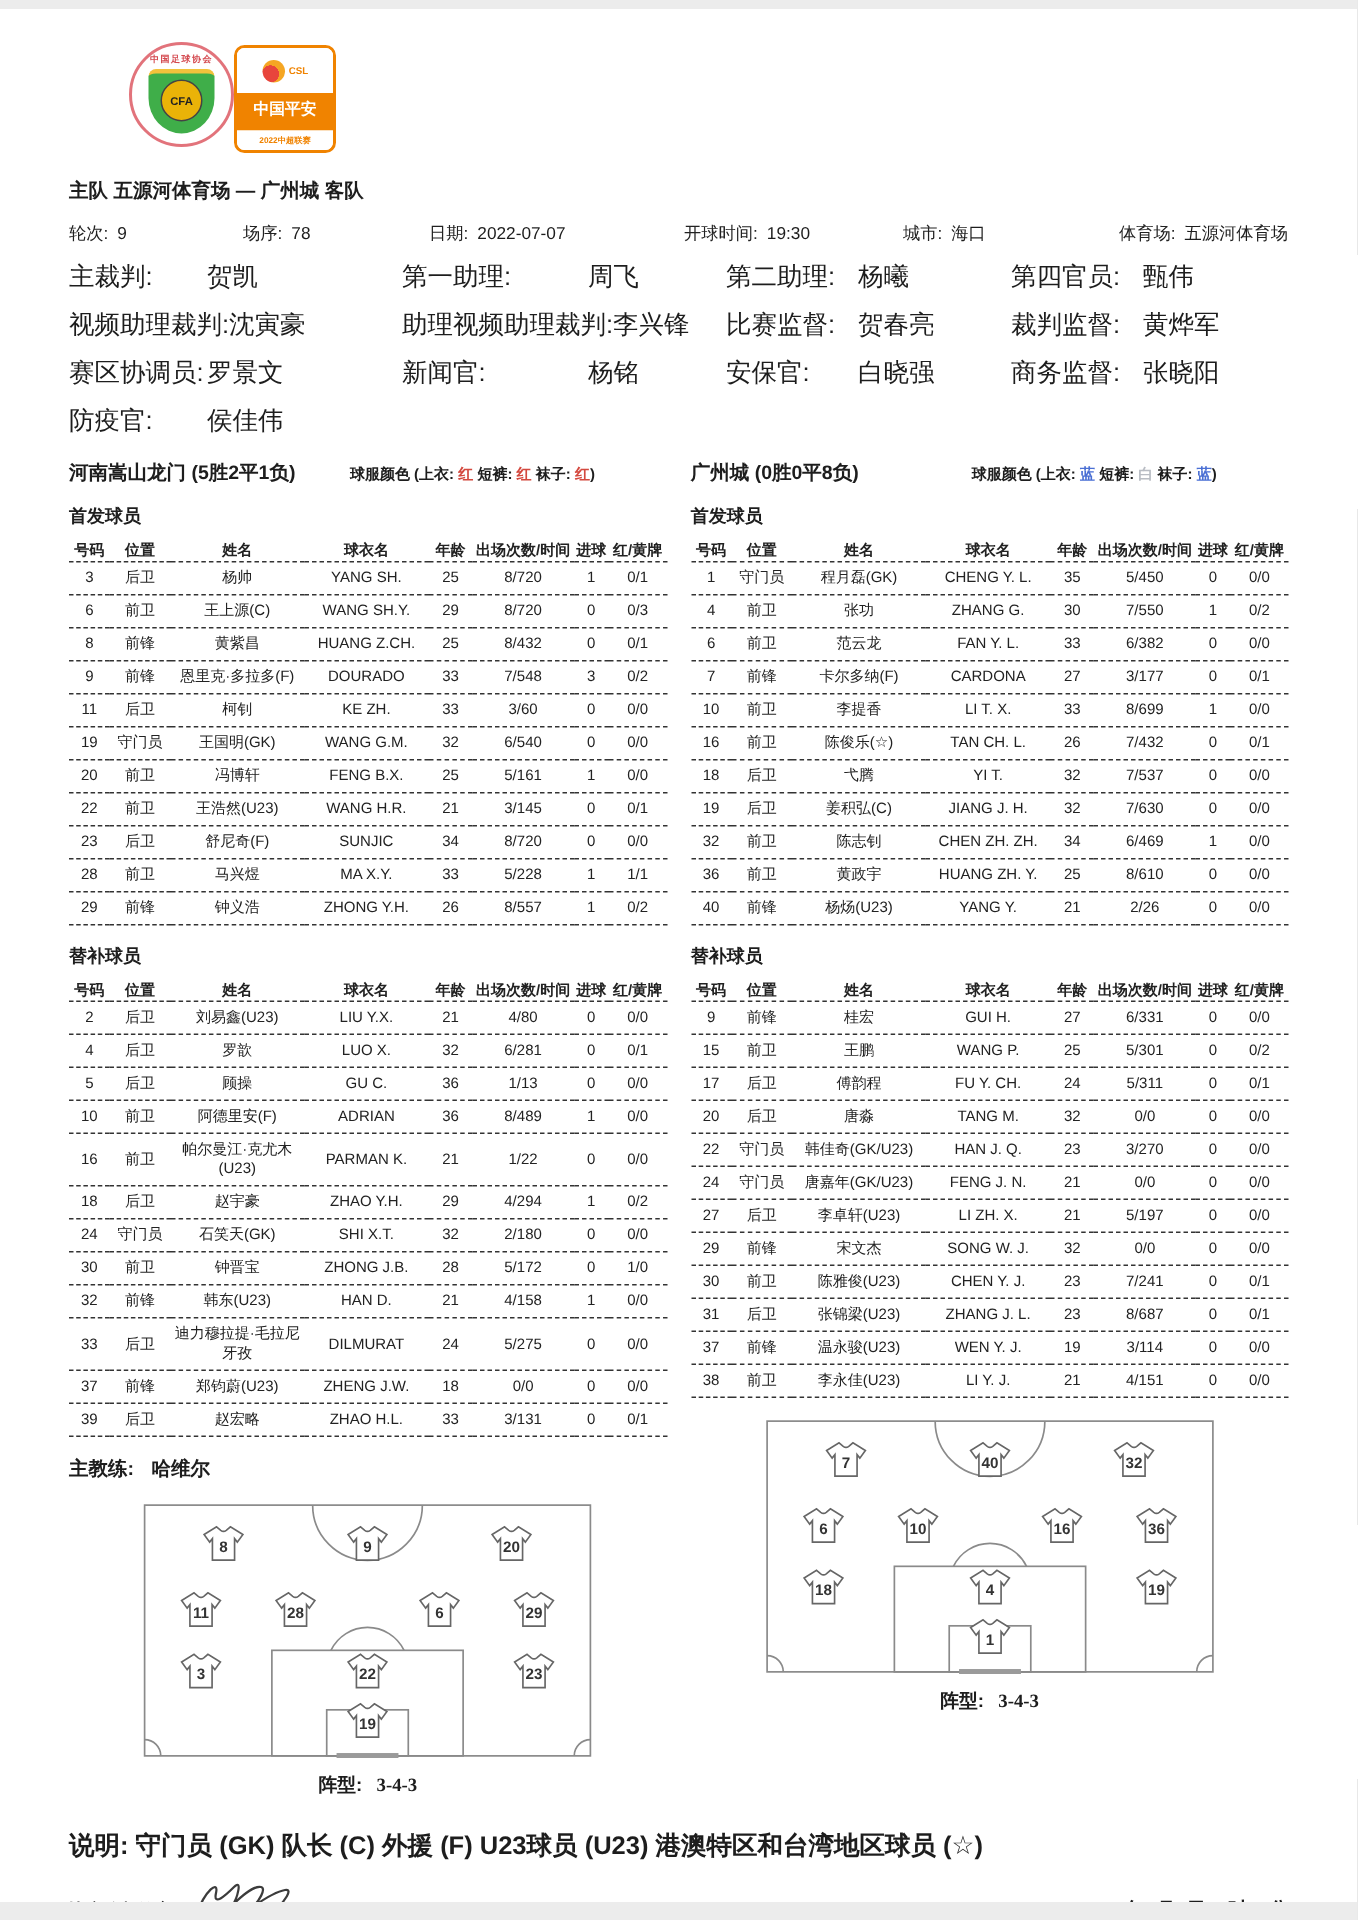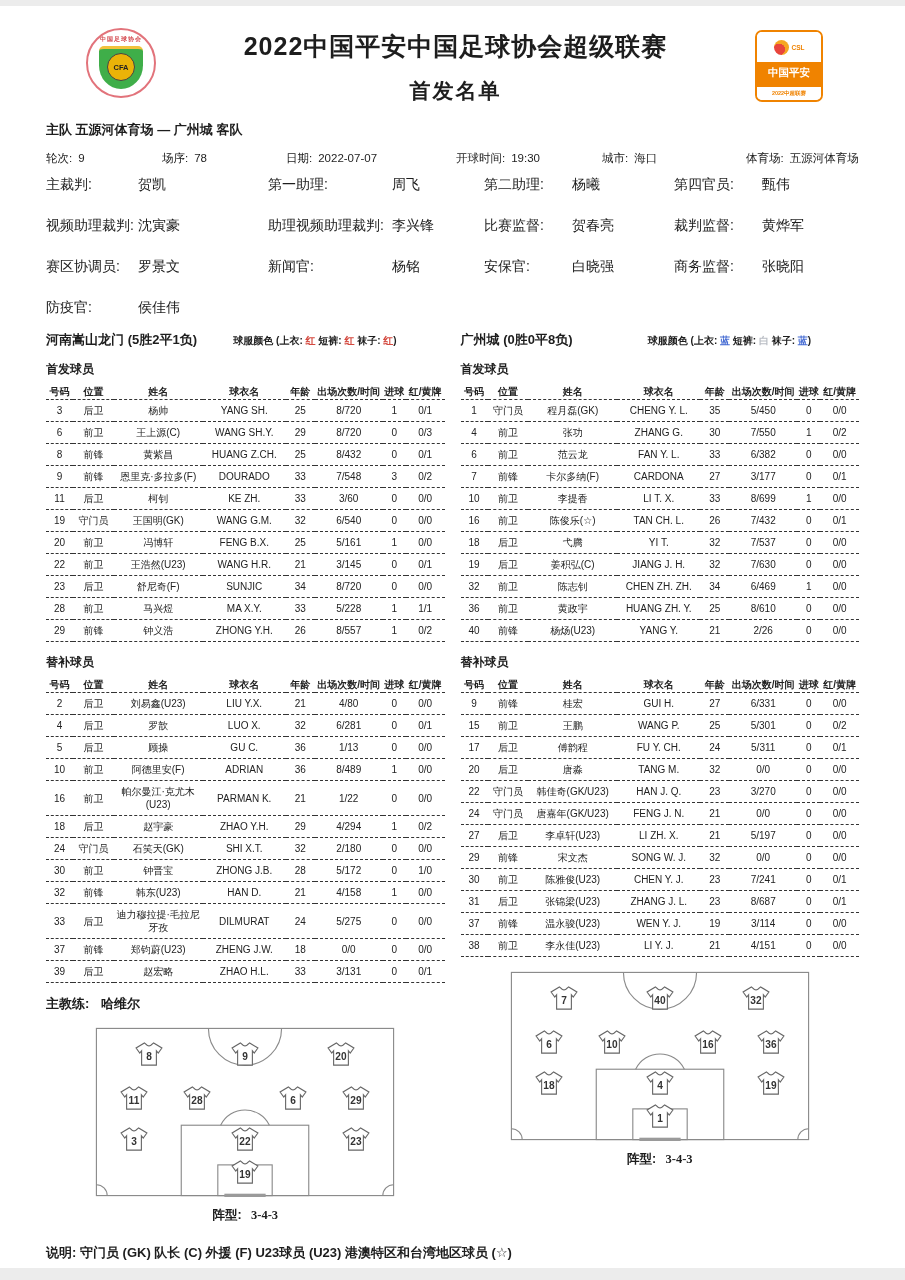--- a/index.html
+++ b/index.html
@@ -30,21 +30,21 @@
              background:radial-gradient(circle at 35% 62%,#e8453c 0 42%,#f5a623 43% 100%);}
   .csl-text{font-size:6.5px;color:#f08300;font-weight:bold;}
   .csl-mid{background:#f08300;color:#fff;font-size:10.5px;font-weight:bold;text-align:center;padding:4px 0 7px;}
   .csl-bot{background:#fff;color:#f08300;font-size:5.5px;font-weight:bold;text-align:center;padding:3px 0;}
 
   
   .teams-line{font-size:13px;font-weight:bold;margin-top:16px;}
   .info-row{display:grid;grid-template-columns:116px 124px 170px 146px 144px 1fr;margin-top:12px;font-size:11.5px;}
   .info-cell .lbl{color:#222;}
   .info-cell .val{margin-left:6px;}
-  .officials{display:grid;grid-template-columns:222px 216px 190px 1fr;margin-top:10px;row-gap:23px;font-size:14px;}
+  .officials{display:grid;grid-template-columns:222px 216px 190px 1fr;margin-top:10px;row-gap:9px;font-size:17px;}
   .off-cell{display:flex;}
   .off-cell .lbl{flex:0 0 auto;}
   .off-cell.c0 .lbl{min-width:92px;}
   .off-cell.c1 .lbl{min-width:124px;}
   .off-cell.c2 .lbl{min-width:88px;}
   .off-cell.c3 .lbl{min-width:88px;}
 
   
   .panels{display:flex;gap:16px;margin-top:14px;}
   .team-panel{flex:1;min-width:0;}
@@ -60,21 +60,21 @@
   .coach-line .coach-name{margin-left:8px;}
 
   
   .pitch{position:relative;width:300px;height:170px;margin:14px auto 0;}
   .pitch svg.pitch-lines{position:absolute;inset:0;width:100%;height:100%;}
   .shirt{position:absolute;transform:translate(-50%,-50%);width:28px;height:24px;}
   .formation-line{text-align:center;font-size:12.5px;font-weight:bold;margin-top:10px;}
   .formation-line .fval{margin-left:6px;font-family:Liberation Serif, serif;}
 
   
-  .notes{font-size:13px;font-weight:bold;margin-top:20px;}
+  .notes{font-size:17px;font-weight:bold;margin-top:20px;}
   .sig-row{display:flex;align-items:center;margin-top:18px;}
   .sig-label{font-size:11.5px;font-weight:bold;}
   .signature{margin-left:4px;margin-top:-12px;}
   .datetime{margin-left:auto;font-size:13px;font-weight:bold;}
 
   .sponsors{display:flex;justify-content:space-between;align-items:flex-start;margin-top:30px;}
   .sp-group{display:flex;flex-direction:column;align-items:center;}
   .sp-head{text-align:center;height:22px;}
   .sp-cn{font-size:7.5px;font-weight:bold;color:#333;}
 </style>
@@ -85,24 +85,20 @@
   <div class="edge top"></div>
 
   <header class="header">
     <div class="cfa-ring">
       <div class="cfa-arc-text">中国足球协会</div>
       <div class="cfa-shield">
         <div class="cfa-ball">
           <span>CFA</span>
         </div>
       </div>
-    </div>
-    <div class="titles">
-      <div class="title">2022中国平安中国足球协会超级联赛</div>
-      <div class="subtitle">首发名单</div>
     </div>
     <div class="csl-badge">
       <div class="csl-top">
         <span class="csl-flame"></span>
         <span class="csl-text">CSL</span>
       </div>
       <div class="csl-mid">中国平安</div>
       <div class="csl-bot">2022中超联赛</div>
     </div>
   </header>

